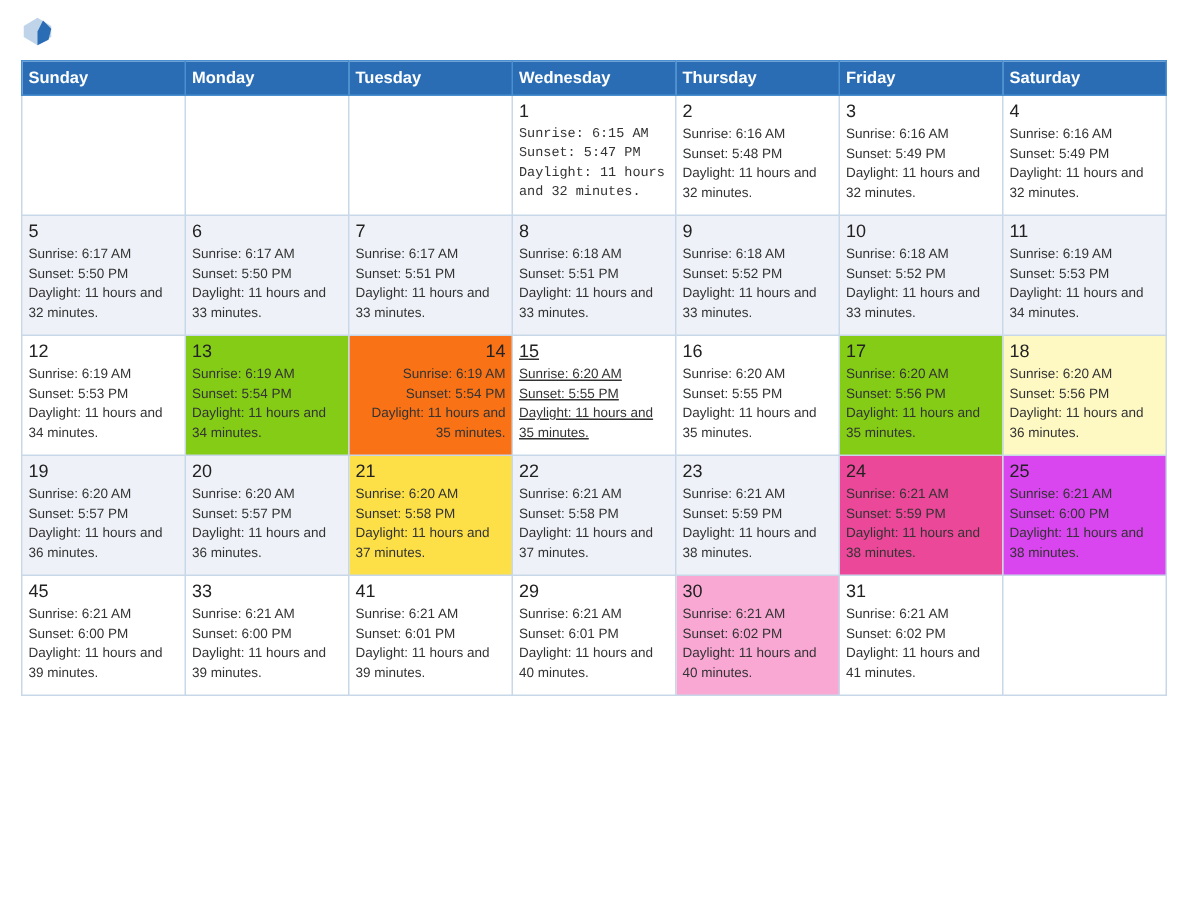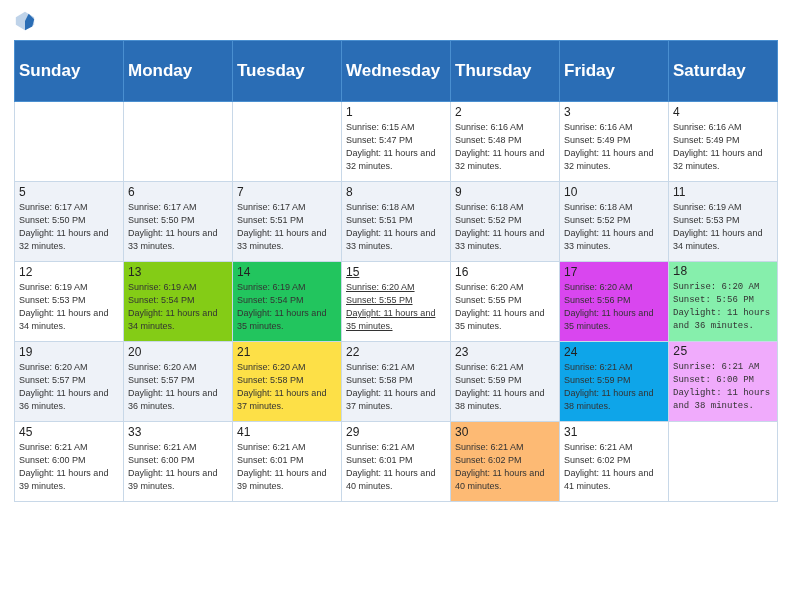--- a/index.html
+++ b/index.html
@@ -57,23 +57,23 @@
       margin-top: 2px;
     }
     .calendar {
       width: 100%;
       border-collapse: collapse;
       table-layout: fixed;
     }
     .calendar th {
       background: #2a6db5;
       color: #fff;
-      font-size: 17px;
+      font-size: 11px;
       font-weight: bold;
-      padding: 20px 4px;
+      padding: 5px 4px;
       text-align: left;
       border: 1px solid #4a8fd0;
     }
     .calendar td {
       border: 1px solid #c8d8e8;
       vertical-align: top;
       padding: 3px 4px;
       font-size: 9px;
       color: #333;
       height: 80px;
@@ -138,21 +138,21 @@
           <th>Saturday</th>
         </tr>
     </thead>
     <tbody id="calendar-body">
     <tr>
           <td class="empty-cell"></td>
           <td class="empty-cell"></td>
           <td class="empty-cell"></td>
           <td style="background: rgb(255, 255, 255);">
             <span class="day-num">1</span>
-            <div class="day-info" style="white-space: pre-line;">Sunrise: 6:15 AM
+            <div class="day-info" style="white-space: pre-line; font-family: Liberation Mono, monospace;">Sunrise: 6:15 AM
 Sunset: 5:47 PM
 Daylight: 11 hours and 32 minutes.</div>
           </td>
           <td style="background: rgb(255, 255, 255);">
             <span class="day-num">2</span>
             <div class="day-info" style="white-space: pre-line;">Sunrise: 6:16 AM
 Sunset: 5:48 PM
 Daylight: 11 hours and 32 minutes.</div>
           </td>
           <td style="background: rgb(255, 255, 255);">
@@ -218,45 +218,45 @@
             <div class="day-info" style="white-space: pre-line;">Sunrise: 6:19 AM
 Sunset: 5:53 PM
 Daylight: 11 hours and 34 minutes.</div>
           </td>
           <td style="background: #84cc16;">
             <span class="day-num">13</span>
             <div class="day-info" style="white-space: pre-line;">Sunrise: 6:19 AM
 Sunset: 5:54 PM
 Daylight: 11 hours and 34 minutes.</div>
           </td>
-          <td style="background: #22c55e;">
+          <td style="background: #f97316; text-align: right;">
             <span class="day-num">14</span>
             <div class="day-info" style="white-space: pre-line;">Sunrise: 6:19 AM
 Sunset: 5:54 PM
 Daylight: 11 hours and 35 minutes.</div>
           </td>
           <td style="background: rgb(255, 255, 255); text-decoration: underline;">
             <span class="day-num">15</span>
             <div class="day-info" style="white-space: pre-line;">Sunrise: 6:20 AM
 Sunset: 5:55 PM
 Daylight: 11 hours and 35 minutes.</div>
           </td>
           <td style="background: rgb(255, 255, 255);">
             <span class="day-num">16</span>
             <div class="day-info" style="white-space: pre-line;">Sunrise: 6:20 AM
 Sunset: 5:55 PM
 Daylight: 11 hours and 35 minutes.</div>
           </td>
-          <td style="background: #d946ef;">
+          <td style="background: #84cc16;">
             <span class="day-num">17</span>
             <div class="day-info" style="white-space: pre-line;">Sunrise: 6:20 AM
 Sunset: 5:56 PM
 Daylight: 11 hours and 35 minutes.</div>
           </td>
-          <td style="background: #86efac; font-family: Liberation Mono, monospace;">
+          <td style="background: #fef9c3;">
             <span class="day-num">18</span>
             <div class="day-info" style="white-space: pre-line;">Sunrise: 6:20 AM
 Sunset: 5:56 PM
 Daylight: 11 hours and 36 minutes.</div>
           </td>
         </tr>
         <tr>
           <td style="background: rgb(238, 242, 248);">
             <span class="day-num">19</span>
             <div class="day-info" style="white-space: pre-line;">Sunrise: 6:20 AM
@@ -280,27 +280,27 @@
             <div class="day-info" style="white-space: pre-line;">Sunrise: 6:21 AM
 Sunset: 5:58 PM
 Daylight: 11 hours and 37 minutes.</div>
           </td>
           <td style="background: rgb(238, 242, 248);">
             <span class="day-num">23</span>
             <div class="day-info" style="white-space: pre-line;">Sunrise: 6:21 AM
 Sunset: 5:59 PM
 Daylight: 11 hours and 38 minutes.</div>
           </td>
-          <td style="background: #0ea5e9;">
+          <td style="background: #ec4899;">
             <span class="day-num">24</span>
             <div class="day-info" style="white-space: pre-line;">Sunrise: 6:21 AM
 Sunset: 5:59 PM
 Daylight: 11 hours and 38 minutes.</div>
           </td>
-          <td style="background: #f0abfc; font-family: Liberation Mono, monospace;">
+          <td style="background: #d946ef;">
             <span class="day-num">25</span>
             <div class="day-info" style="white-space: pre-line;">Sunrise: 6:21 AM
 Sunset: 6:00 PM
 Daylight: 11 hours and 38 minutes.</div>
           </td>
         </tr>
         <tr>
           <td style="background: rgb(255, 255, 255);">
             <span class="day-num">45</span>
             <div class="day-info" style="white-space: pre-line;">Sunrise: 6:21 AM
@@ -318,21 +318,21 @@
             <div class="day-info" style="white-space: pre-line;">Sunrise: 6:21 AM
 Sunset: 6:01 PM
 Daylight: 11 hours and 39 minutes.</div>
           </td>
           <td style="background: rgb(255, 255, 255);">
             <span class="day-num">29</span>
             <div class="day-info" style="white-space: pre-line;">Sunrise: 6:21 AM
 Sunset: 6:01 PM
 Daylight: 11 hours and 40 minutes.</div>
           </td>
-          <td style="background: #fdba74;">
+          <td style="background: #f9a8d4;">
             <span class="day-num">30</span>
             <div class="day-info" style="white-space: pre-line;">Sunrise: 6:21 AM
 Sunset: 6:02 PM
 Daylight: 11 hours and 40 minutes.</div>
           </td>
           <td style="background: rgb(255, 255, 255);">
             <span class="day-num">31</span>
             <div class="day-info" style="white-space: pre-line;">Sunrise: 6:21 AM
 Sunset: 6:02 PM
 Daylight: 11 hours and 41 minutes.</div>

